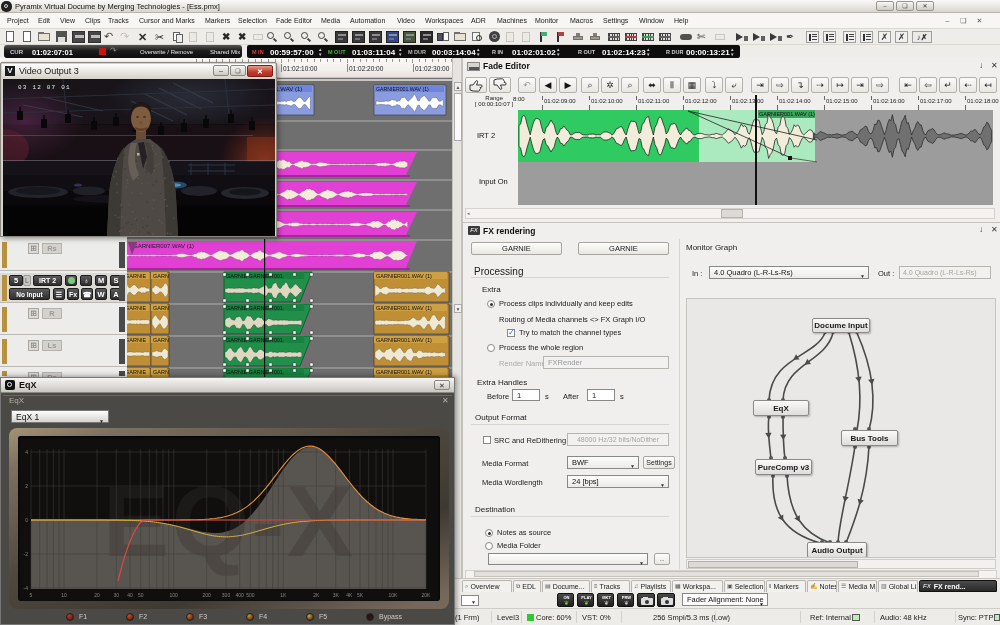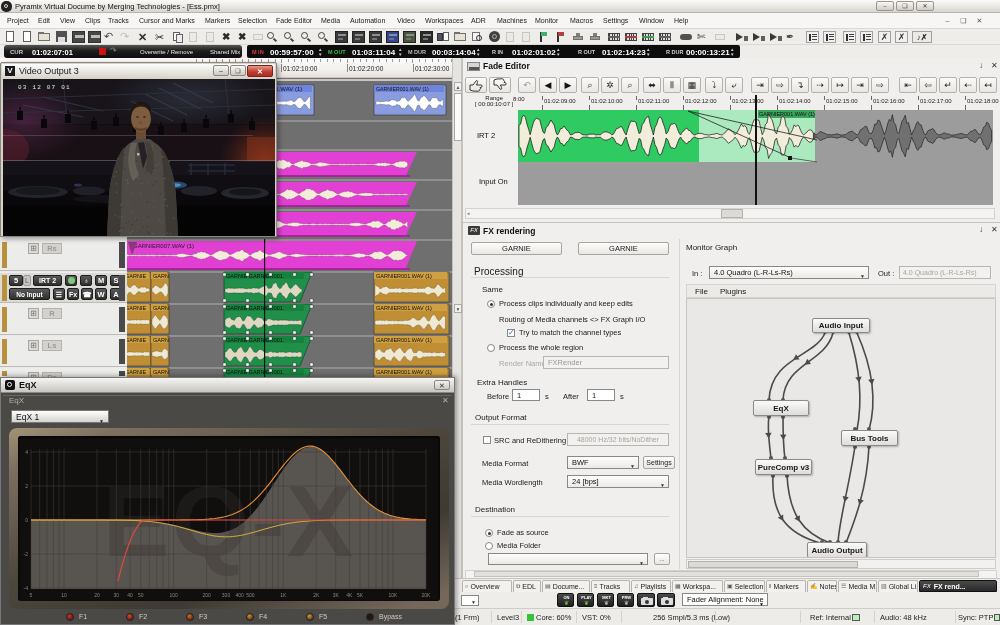--- a/index.html
+++ b/index.html
@@ -586,21 +586,21 @@
 </div>
 <div class="ab" style="left:462px;top:222px;width:538px;height:356px;background:#f0efed;border-left:1px solid #c5c2bd;border-top:1px solid #c5c2bd;font-size:7.5px;color:#1a1a1a;">
 <div class="ab" style="left:5px;top:3px;width:12px;height:9px;background:#3a3a3a;border-radius:1px;color:#fff;font-size:6px;text-align:center;line-height:9px;font-style:italic;">FX</div>
 <div class="ab tt" style="left:20px;top:3px;font-size:8.5px;color:#111;font-weight:bold;">FX rendering</div>
 <div class="ab tt" style="left:516px;top:2px;font-size:8px;color:#333;">↓</div>
 <div class="ab tt" style="left:528px;top:2px;font-size:8px;color:#333;">✕</div>
 <div class="ab" style="left:8px;top:19px;width:91px;height:13px;background:linear-gradient(#fdfdfc,#e9e7e3);border:1px solid #a8a5a0;border-radius:2px;font-size:7.5px;color:#1a1a1a;text-align:center;line-height:11px;">GARNIE</div>
 <div class="ab" style="left:115px;top:19px;width:91px;height:13px;background:linear-gradient(#fdfdfc,#e9e7e3);border:1px solid #a8a5a0;border-radius:2px;font-size:7.5px;color:#1a1a1a;text-align:center;line-height:11px;">GARNIE</div>
 <div class="ab tt" style="left:11px;top:43px;font-size:10px;">Processing</div>
 <div class="ab" style="left:8px;top:54px;width:198px;height:1px;background:#d8d5d0;"></div>
-<div class="ab tt" style="left:19px;top:62px;font-size:8px;">Same</div>
+<div class="ab tt" style="left:19px;top:62px;font-size:8px;">Extra</div>
 <div class="ab" style="left:24px;top:77px;width:8px;height:8px;border:1px solid #888;border-radius:50%;background:#fff;">
       <div class="ab" style="left:1.5px;top:1.5px;width:3px;height:3px;background:#333;border-radius:50%;"></div>
     </div>
 <div class="ab tt" style="left:36px;top:76px;">Process clips individually and keep edits</div>
 <div class="ab tt" style="left:36px;top:92px;">Routing of Media channels &lt;&gt; FX Graph I/O</div>
 <div class="ab" style="left:44px;top:106px;width:8px;height:8px;border:1px solid #888;background:#fff;">
       <div class="ab" style="left:0px;top:-2px;font-size:8px;color:#2a5adb;">✓</div>
     </div>
 <div class="ab tt" style="left:56px;top:105px;">Try to match the channel types</div>
 <div class="ab" style="left:24px;top:121px;width:8px;height:8px;border:1px solid #888;border-radius:50%;background:#fff;"></div>
@@ -622,37 +622,33 @@
 <div class="ab tt" style="left:19px;top:236px;">Media Format</div>
 <div class="ab" style="left:104px;top:233px;width:72px;height:13px;background:linear-gradient(#fdfdfc,#eceae6);border:1px solid #888;font-size:7.5px;color:#111;line-height:11px;padding-left:4px;">BWF<div class="ab" style="right:3px;top:4px;font-size:5px;color:#333;">▼</div></div>
 <div class="ab" style="left:180px;top:233px;width:32px;height:13px;background:linear-gradient(#fdfdfc,#e9e7e3);border:1px solid #a8a5a0;border-radius:2px;font-size:7px;color:#1a1a1a;text-align:center;line-height:11px;">Settings</div>
 <div class="ab tt" style="left:19px;top:255px;">Media Wordlength</div>
 <div class="ab" style="left:104px;top:252px;width:102px;height:13px;background:linear-gradient(#fdfdfc,#eceae6);border:1px solid #888;font-size:7.5px;color:#111;line-height:11px;padding-left:4px;">24 [bps]<div class="ab" style="right:3px;top:4px;font-size:5px;color:#333;">▼</div></div>
 <div class="ab tt" style="left:12px;top:282px;font-size:8px;">Destination</div>
 <div class="ab" style="left:8px;top:293px;width:198px;height:1px;background:#d8d5d0;"></div>
 <div class="ab" style="left:22px;top:306px;width:8px;height:8px;border:1px solid #888;border-radius:50%;background:#fff;">
       <div class="ab" style="left:1.5px;top:1.5px;width:3px;height:3px;background:#333;border-radius:50%;"></div>
     </div>
-<div class="ab tt" style="left:34px;top:305px;">Fade as source</div>
+<div class="ab tt" style="left:34px;top:305px;">Notes as source</div>
 <div class="ab" style="left:22px;top:319px;width:8px;height:8px;border:1px solid #888;border-radius:50%;background:#fff;"></div>
 <div class="ab tt" style="left:34px;top:318px;">Media Folder</div>
 <div class="ab" style="left:25px;top:330px;width:160px;height:12px;background:linear-gradient(#fdfdfc,#eceae6);border:1px solid #888;font-size:7.5px;color:#111;line-height:10px;padding-left:4px;">
       <div class="ab" style="right:3px;top:4px;font-size:5px;color:#333;">▼</div>
     </div>
 <div class="ab" style="left:191px;top:330px;width:16px;height:12px;background:linear-gradient(#fdfdfc,#e9e7e3);border:1px solid #a8a5a0;border-radius:2px;font-size:6px;color:#1a1a1a;text-align:center;line-height:10px;">...</div>
 <div class="ab" style="left:216px;top:16px;width:1px;height:330px;background:#d8d5d0;"></div>
 <div class="ab tt" style="left:223px;top:20px;font-size:8px;">Monitor Graph</div>
 <div class="ab tt" style="left:229px;top:46px;">In :</div>
 <div class="ab" style="left:246px;top:43px;width:160px;height:13px;background:linear-gradient(#fdfdfc,#eceae6);border:1px solid #888;font-size:7.5px;color:#111;line-height:11px;padding-left:4px;">4.0 Quadro (L-R-Ls-Rs)<div class="ab" style="right:3px;top:4px;font-size:5px;color:#333;">▼</div></div>
 <div class="ab tt" style="left:415px;top:46px;">Out :</div>
 <div class="ab" style="left:436px;top:43px;width:92px;height:13px;background:#f2f1ef;border:1px solid #b8b5b0;font-size:7px;color:#a8a5a0;line-height:12px;padding-left:3px;">4.0 Quadro (L-R-Ls-Rs)</div>
-<div class="ab" style="left:223px;top:61px;width:310px;height:14px;background:#eceae7;border:1px solid #d8d5d0;">
-<div class="ab tt" style="left:8px;top:2px;font-size:8px;">File</div>
-<div class="ab tt" style="left:33px;top:2px;font-size:8px;">Plugins</div>
-</div>
 <div class="ab" style="left:223px;top:75px;width:310px;height:260px;background:#e9e8e6;border:1px solid #c8c5c0;overflow:hidden;">
 <svg class="ab" style="left:0;top:0;" width="310" height="260" viewBox="0 0 310 260">
         <path d="M138,34 C128,58 84,58 82,101" fill="none" stroke="#4a4a4a" stroke-width="1.6"></path>
         <polygon points="0,-3.2 5.5,0 0,3.2" fill="#4a4a4a" transform="translate(110.8,57.9) rotate(148)"></polygon>
         <path d="M146,34 C138,64 98,64 96,101" fill="none" stroke="#4a4a4a" stroke-width="1.6"></path>
         <polygon points="0,-3.2 5.5,0 0,3.2" fill="#4a4a4a" transform="translate(122.1,62.4) rotate(144)"></polygon>
         <path d="M82,117 C80,130 82,140 84,160" fill="none" stroke="#4a4a4a" stroke-width="1.6"></path>
         <polygon points="0,-3.2 5.5,0 0,3.2" fill="#4a4a4a" transform="translate(81.4,133.9) rotate(87)"></polygon>
         <path d="M96,117 C96,130 96,145 98,160" fill="none" stroke="#4a4a4a" stroke-width="1.6"></path>
         <polygon points="0,-3.2 5.5,0 0,3.2" fill="#4a4a4a" transform="translate(96.2,135.6) rotate(88)"></polygon>
@@ -682,21 +678,21 @@
         <circle cx="100" cy="177" r="2" fill="#555"></circle>
         <circle cx="168" cy="130" r="2" fill="#555"></circle>
         <circle cx="182" cy="130" r="2" fill="#555"></circle>
         <circle cx="168" cy="148" r="2" fill="#555"></circle>
         <circle cx="182" cy="148" r="2" fill="#555"></circle>
         <circle cx="135" cy="243" r="2" fill="#555"></circle>
         <circle cx="143" cy="243" r="2" fill="#555"></circle>
         <circle cx="151" cy="243" r="2" fill="#555"></circle>
         <circle cx="159" cy="243" r="2" fill="#555"></circle>
       </svg>
-<div class="ab" style="left:125px;top:19px;width:58px;height:15px;background:linear-gradient(#fafaf9,#dedddb);border:1px solid #8a8a8a;border-radius:2px;box-shadow:1px 1px 2px rgba(0,0,0,0.25);font-size:8px;font-weight:bold;color:#1a1a1a;text-align:center;line-height:14px;">Audio Input</div>
+<div class="ab" style="left:125px;top:19px;width:58px;height:15px;background:linear-gradient(#fafaf9,#dedddb);border:1px solid #8a8a8a;border-radius:2px;box-shadow:1px 1px 2px rgba(0,0,0,0.25);font-size:8px;font-weight:bold;color:#1a1a1a;text-align:center;line-height:14px;">Docume Input</div>
 <div class="ab" style="left:66px;top:101px;width:56px;height:16px;background:linear-gradient(#fafaf9,#dedddb);border:1px solid #8a8a8a;border-radius:2px;box-shadow:1px 1px 2px rgba(0,0,0,0.25);font-size:8px;font-weight:bold;color:#1a1a1a;text-align:center;line-height:15px;">EqX</div>
 <div class="ab" style="left:154px;top:131px;width:57px;height:16px;background:linear-gradient(#fafaf9,#dedddb);border:1px solid #8a8a8a;border-radius:2px;box-shadow:1px 1px 2px rgba(0,0,0,0.25);font-size:8px;font-weight:bold;color:#1a1a1a;text-align:center;line-height:15px;">Bus Tools</div>
 <div class="ab" style="left:68px;top:160px;width:57px;height:16px;background:linear-gradient(#fafaf9,#dedddb);border:1px solid #8a8a8a;border-radius:2px;box-shadow:1px 1px 2px rgba(0,0,0,0.25);font-size:8px;font-weight:bold;color:#1a1a1a;text-align:center;line-height:15px;">PureComp v3</div>
 <div class="ab" style="left:120px;top:243px;width:60px;height:16px;background:linear-gradient(#fafaf9,#dedddb);border:1px solid #8a8a8a;border-radius:2px;box-shadow:1px 1px 2px rgba(0,0,0,0.25);font-size:8px;font-weight:bold;color:#1a1a1a;text-align:center;line-height:15px;">Audio Output</div>
 </div>
 <div class="ab" style="left:223px;top:336px;width:310px;height:10px;background:#f2f1ef;border:1px solid #d0cdc8;">
       <div class="ab" style="left:1px;top:1px;width:170px;height:7px;background:#dcdad6;border:1px solid #b5b2ac;"></div>
     </div>
 <div class="ab" style="left:2px;top:347px;width:532px;height:9px;background:#f4f3f1;border:1px solid #d5d2cd;">
       <div class="ab" style="left:8px;top:0px;width:505px;height:6px;background:#e2e0dc;border:1px solid #c5c2bc;"></div>

